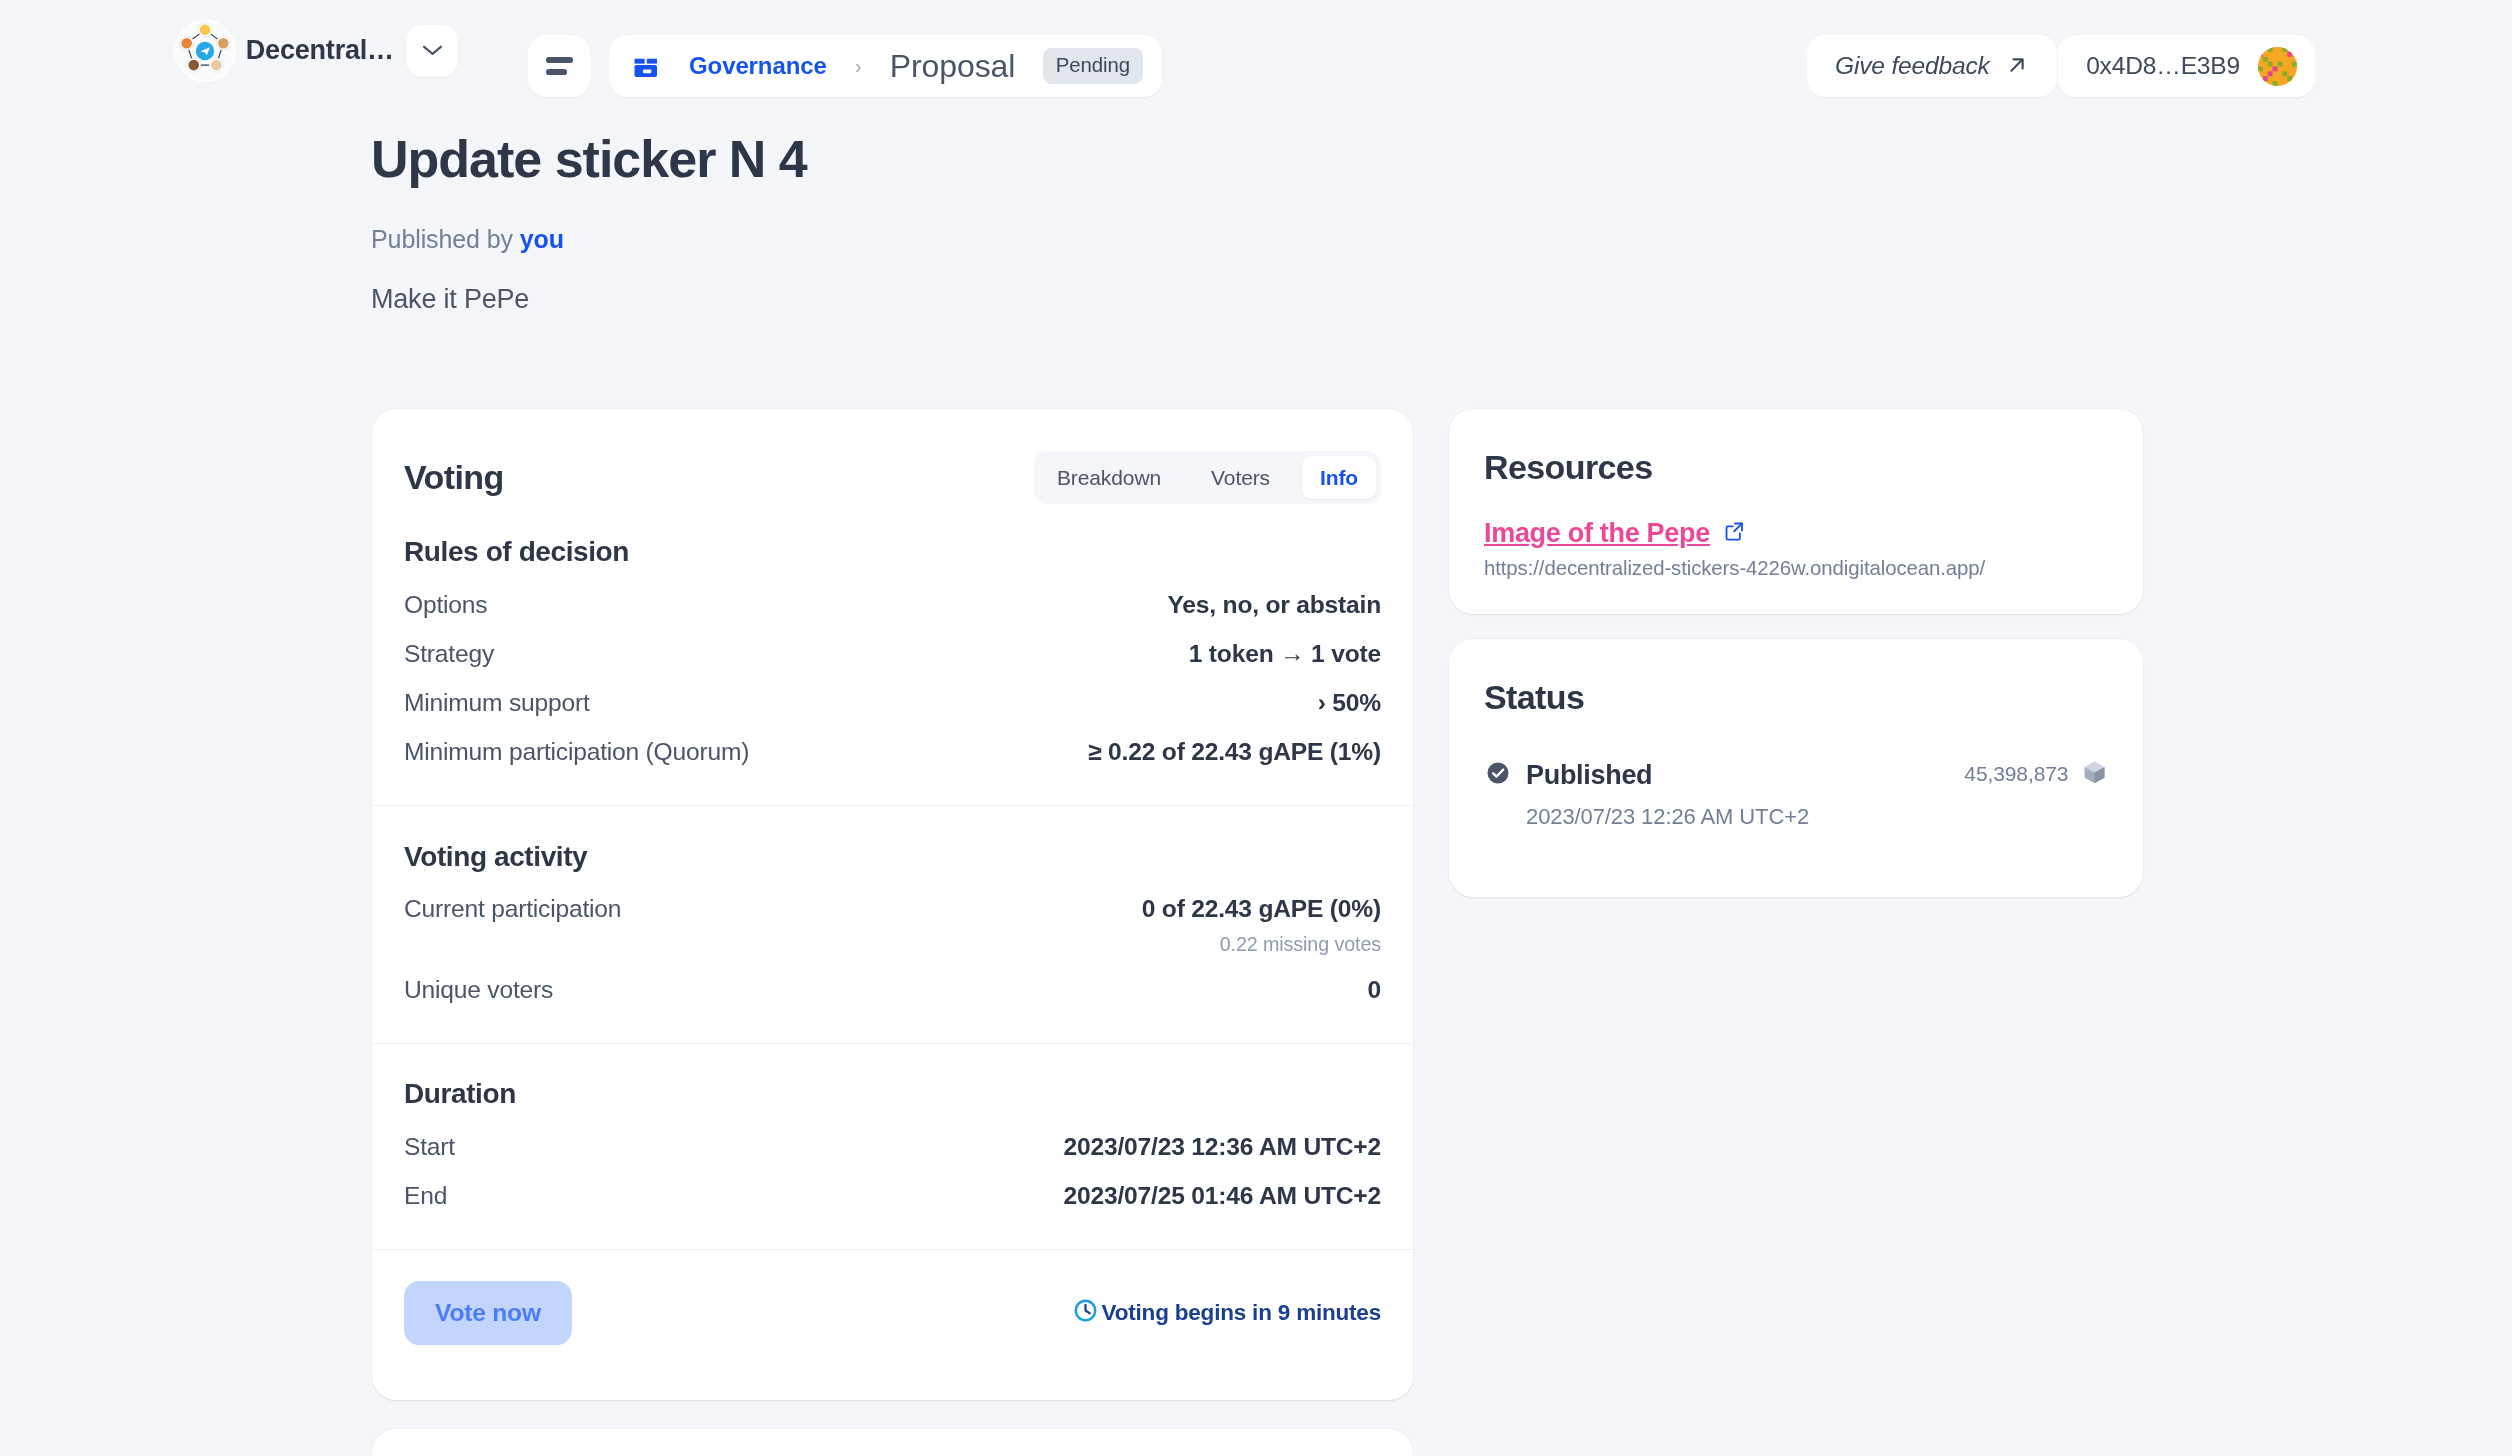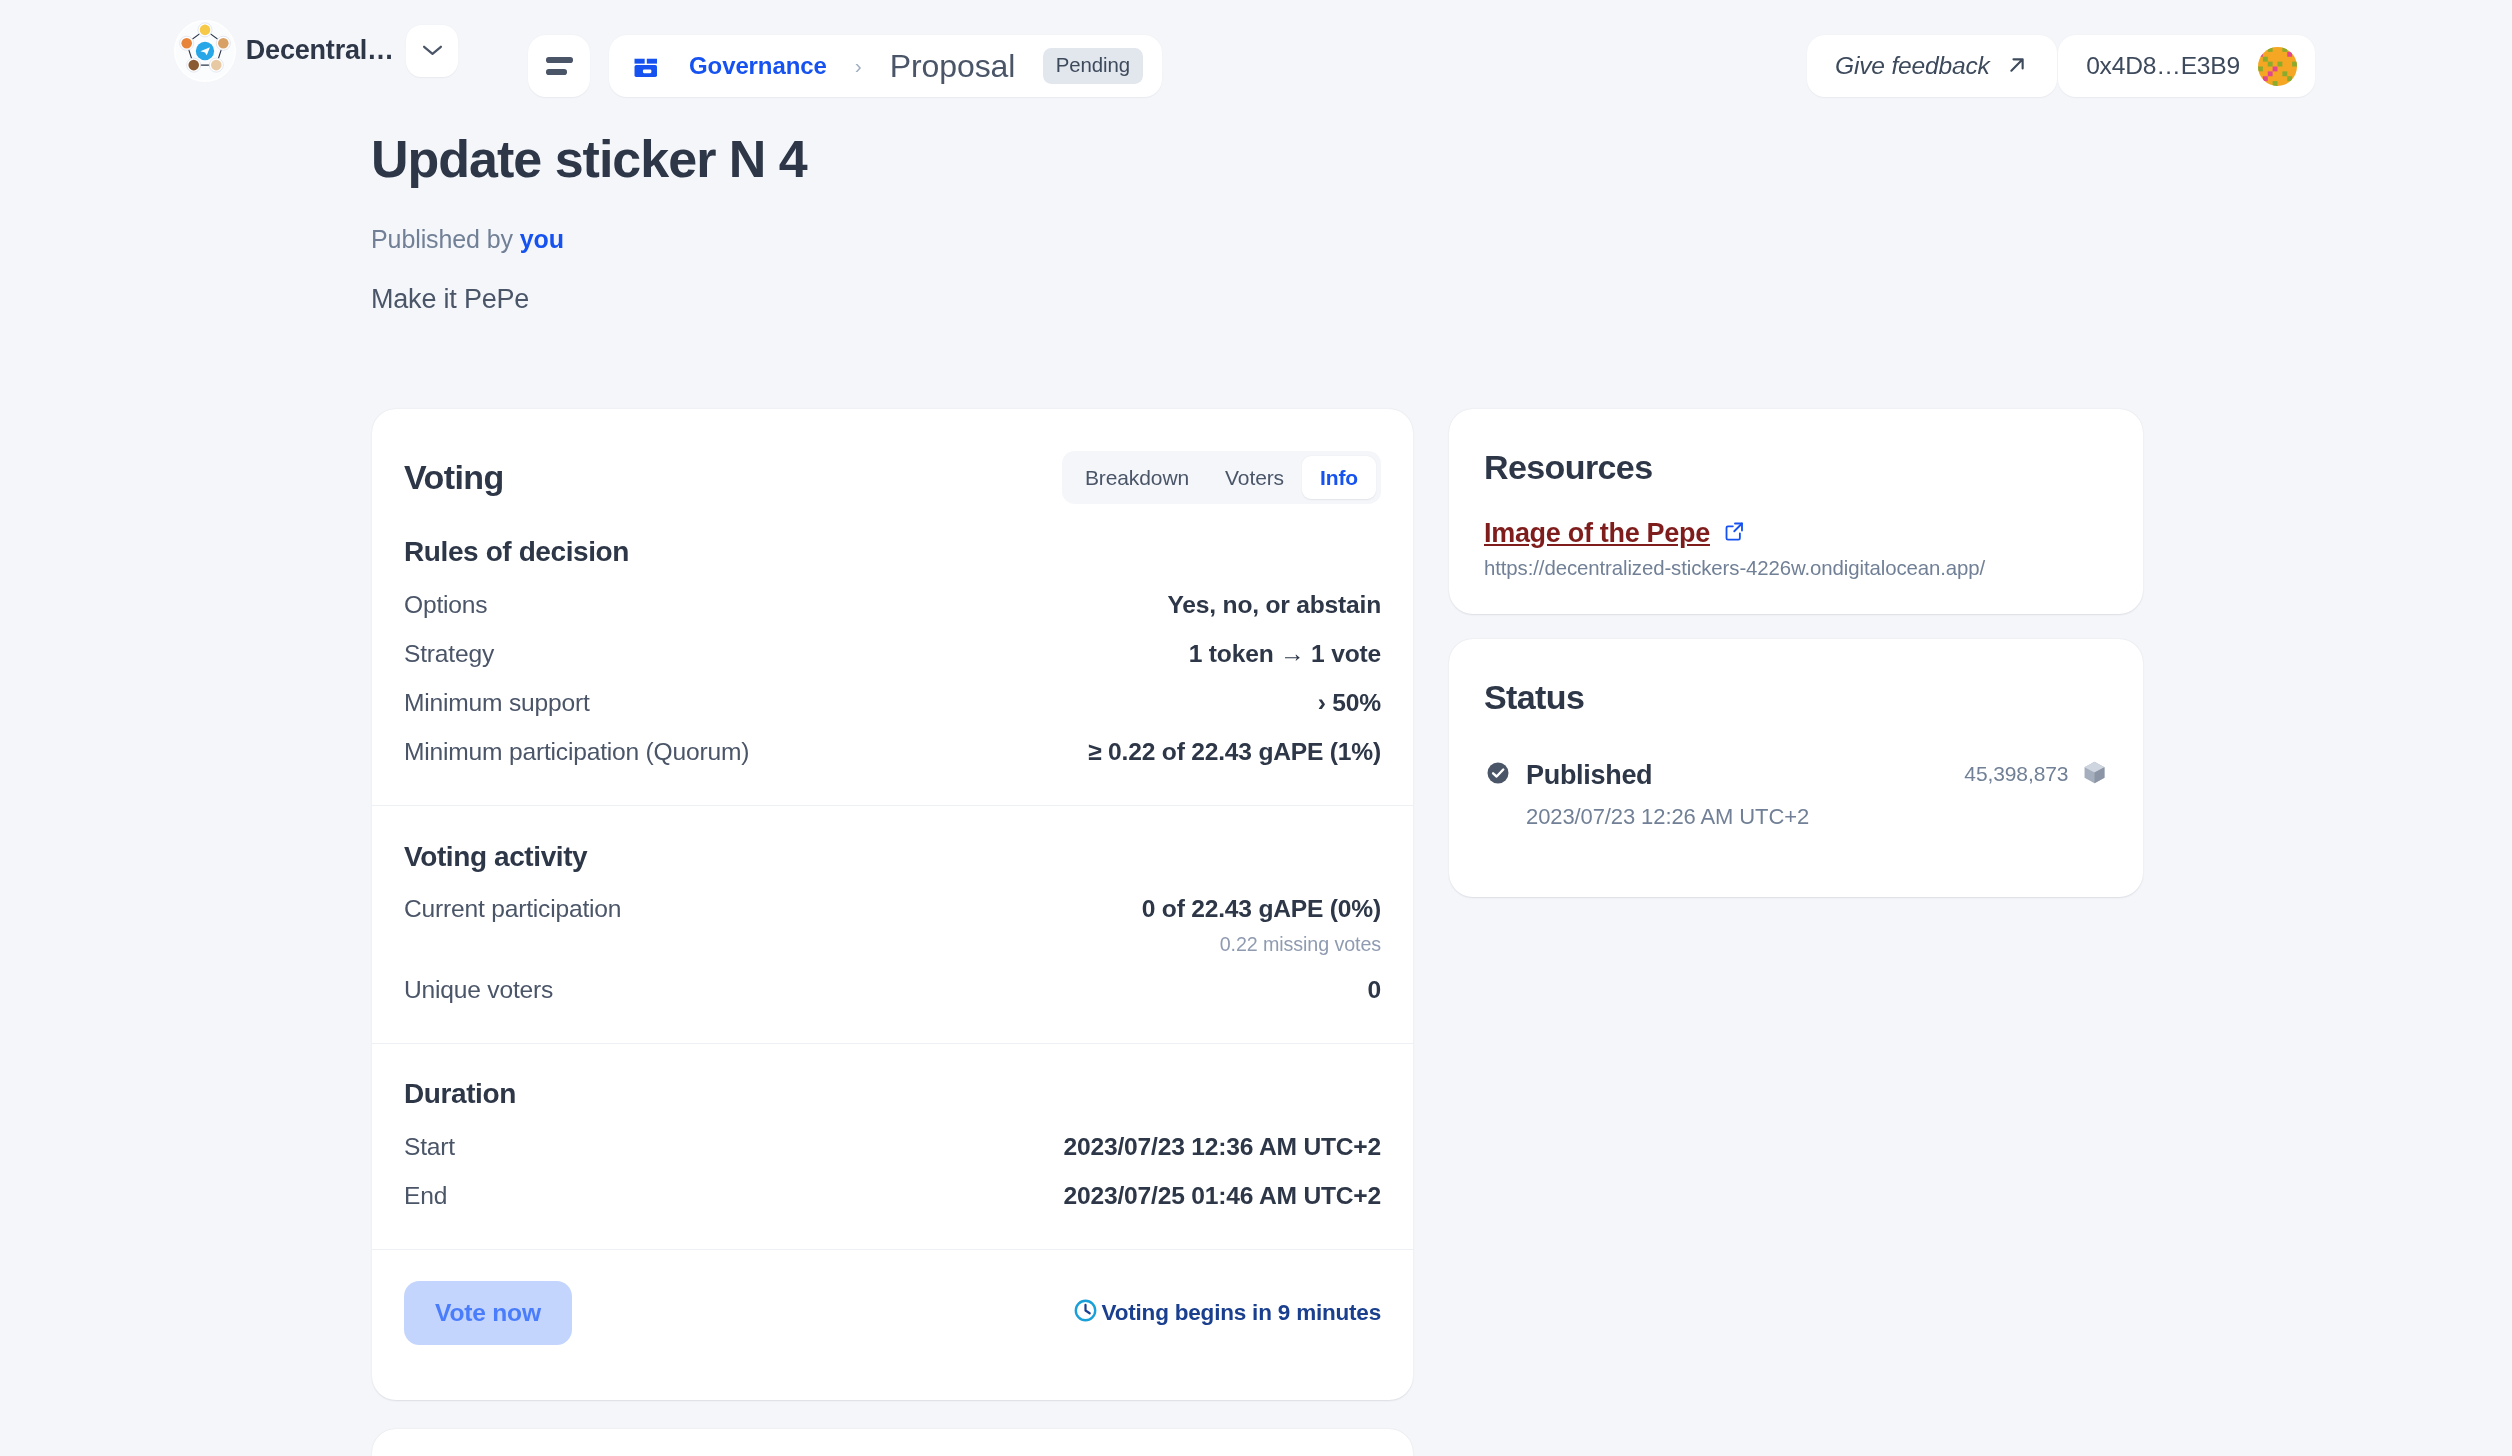--- a/index.html
+++ b/index.html
@@ -112,21 +112,21 @@
   .sec-divider { height: 0.7px; background: #edf0f5; margin: 0; }
 
   .card-head {
     display: flex; align-items: center; justify-content: space-between;
     padding: 42px 32px 0 32px;
   }
   .card-title { font-size: 34px; font-weight: 700; color: #2d3748; letter-spacing: -0.6px; }
 
   .tabs {
     background: #f4f6fa; border-radius: 12.6px; padding: 4.9px;
-    display: flex; align-items: center; gap: 0;
+    display: flex; align-items: center; gap: 14px;
   }
   .tab {
     padding: 9.8px 18px; border-radius: 9px; font-size: 21px;
     font-weight: 500; color: #4a5568; letter-spacing: -0.1px; white-space: nowrap;
   }
   .tab.active { background: #fff; color: #1652f0; font-weight: 700;
     box-shadow: 0 0.7px 1.4px rgba(16,24,40,.08); }
 
   .sec-title {
     font-size: 28px; font-weight: 700; color: #2d3748;
@@ -155,21 +155,21 @@
   }
   .vote-note {
     display: flex; align-items: center; gap: 4px;
     font-size: 22.5px; font-weight: 700; color: #1a3f8f; letter-spacing: -0.2px;
   }
 
   
   .res-body { padding: 39px 35px 0; }
   .res-link {
     display: flex; align-items: center; gap: 12.6px;
-    font-size: 27px; font-weight: 700; color: #7f1d1d; letter-spacing: -0.3px;
+    font-size: 27px; font-weight: 700; color: #ec4899; letter-spacing: -0.3px;
     margin-bottom: 8.4px;
   }
   .res-url { font-size: 20.4px; color: #718096; letter-spacing: -0.1px; }
 
   
   .status-body { padding: 39px 35px 0; }
   .status-row { display: flex; align-items: flex-start; justify-content: space-between; }
   .status-left { display: flex; align-items: flex-start; gap: 14px; }
   .status-name { font-size: 27px; font-weight: 700; color: #2d3748; letter-spacing: -0.3px; line-height: 1; margin-top: 2.8px;}
   .status-date { font-size: 22px; color: #718096; letter-spacing: -0.1px; margin-top: 15.4px; margin-left: 0px; }

